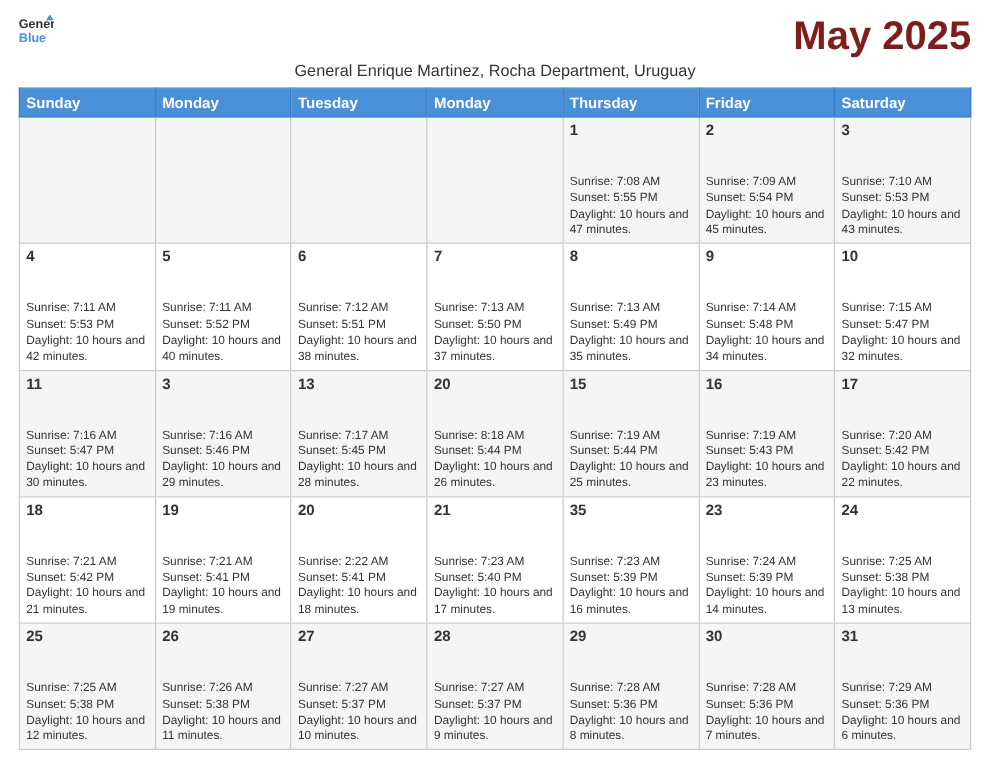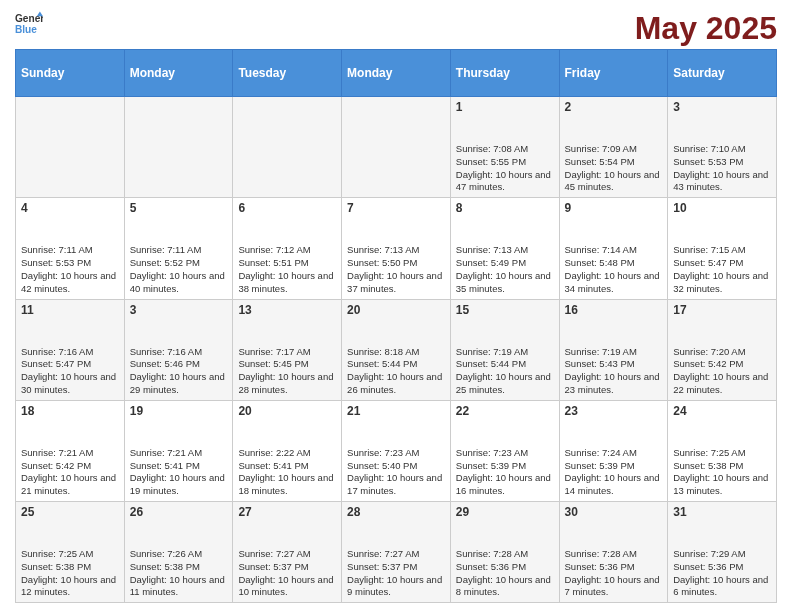--- a/index.html
+++ b/index.html
@@ -43,21 +43,21 @@
     }
     table {
       width: 100%;
       border-collapse: collapse;
       table-layout: fixed;
     }
     thead th {
       background-color: #4a90d9;
       color: #fff;
       text-align: left;
-      padding: 16px 5px;
+      padding: 4px 5px;
       font-size: 12px;
       font-weight: bold;
       border: 1px solid #3a7bc8;
     }
     tbody td {
       border: 1px solid #ccc;
       vertical-align: top;
       padding: 3px 5px;
       font-size: 10px;
       color: #333;
@@ -92,20 +92,21 @@
   <div class="header-row">
     <div class="logo">
       <svg class="logo-icon" viewBox="0 0 36 36">
         <text x="0" y="16" font-size="13" font-weight="bold" fill="#333">General</text>
         <text x="0" y="30" font-size="13" font-weight="bold" fill="#4a90d9">Blue</text>
         <polygon points="28,8 36,8 32,2" fill="#4a90d9"></polygon>
       </svg>
     </div>
     <div class="month-title">May 2025</div>
   </div>
+  <div class="subtitle">General Enrique Martinez, Rocha Department, Uruguay</div>
 
   <table>
     <thead>
       <tr>
         <th>Sunday</th>
         <th>Monday</th>
         <th>Tuesday</th>
         <th>Monday</th>
         <th>Thursday</th>
         <th>Friday</th>
@@ -265,21 +266,21 @@
 and 18 minutes.</div>
           </td>
           <td>
             <span class="day-num">21</span>
             <div class="day-info">Sunrise: 7:23 AM
 Sunset: 5:40 PM
 Daylight: 10 hours
 and 17 minutes.</div>
           </td>
           <td>
-            <span class="day-num">22</span>
+            <span class="day-num">35</span>
             <div class="day-info">Sunrise: 7:23 AM
 Sunset: 5:39 PM
 Daylight: 10 hours
 and 16 minutes.</div>
           </td>
           <td>
             <span class="day-num">23</span>
             <div class="day-info">Sunrise: 7:24 AM
 Sunset: 5:39 PM
 Daylight: 10 hours

